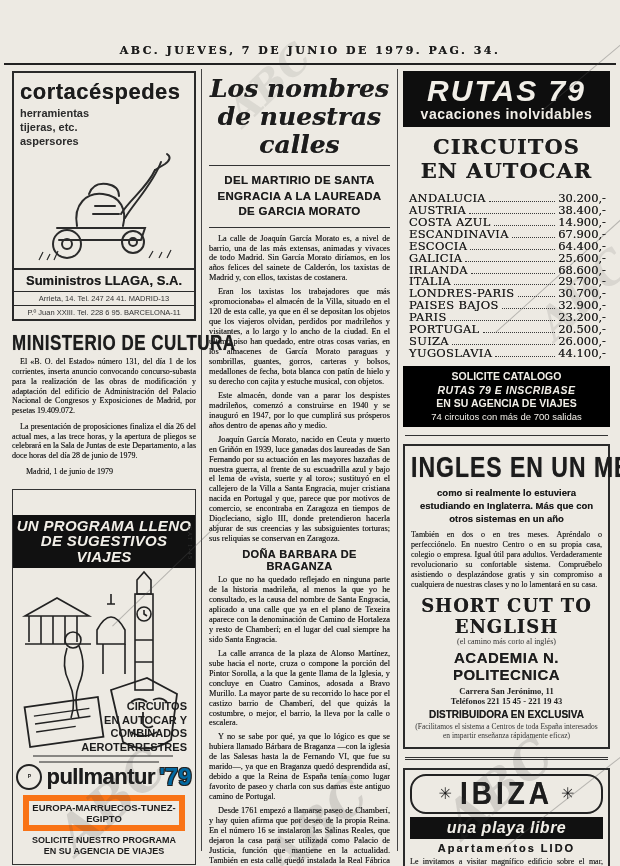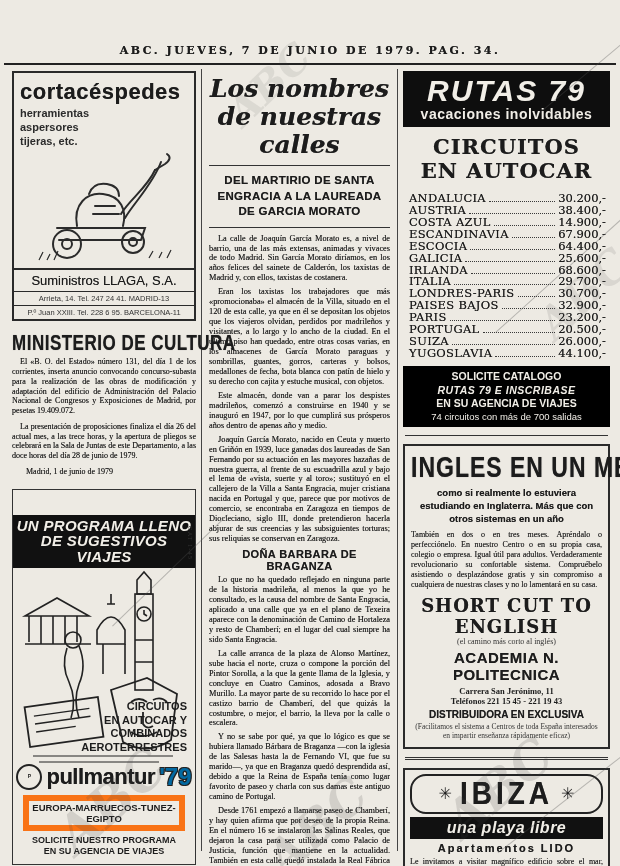--- a/index.html
+++ b/index.html
@@ -26,21 +26,21 @@
   .col-left  { width:184px; flex:none; }
   .col-mid   { width:197px; flex:none; border-left:1px solid #444; border-right:1px solid #444; padding:2px 7px 0 7px; }
   .col-right { width:207px; flex:none; }
 
   
   .mower-ad { border:2px solid #2a2a2a; padding:6px 6px 0 6px; margin-top:2px; }
   .mower-title { font-family:"Liberation Sans", sans-serif; font-weight:bold; font-size:22px; letter-spacing:0.5px; }
   .mower-lines { font-family:"Liberation Sans", sans-serif; font-size:11px; font-weight:bold; line-height:1.25; margin-top:2px; color:#2b2b2b; }
   .mower-art { display:block; margin:0 auto; }
   .mower-supplier { border-top:2px solid #2a2a2a; margin:2px -6px 0 -6px; padding:3px 4px; text-align:center;
-      font-family:"Liberation Sans", sans-serif; font-weight:normal; font-size:13px; }
+      font-family:"Liberation Sans", sans-serif; font-weight:bold; font-size:13px; }
   .mower-addr { border-top:1px solid #2a2a2a; margin:0 -6px; padding:2px 3px; text-align:center;
       font-family:"Liberation Sans", sans-serif; font-size:7.5px; color:#333; }
 
   .ministry { margin-top:10px; }
   .ministry-title { font-family:"Liberation Sans", sans-serif; font-weight:bold; font-size:17px;
       transform:scaleY(1.25); transform-origin:left top; letter-spacing:0.5px; white-space:nowrap; }
   .ministry p { font-size:8px; text-align:justify; line-height:1.22; margin-top:6px; text-indent:8px; color:#222; }
   .ministry .date { text-indent:14px; text-align:left; }
 
   .pull-ad { border:1px solid #333; margin-top:12px; position:relative; }
@@ -131,22 +131,22 @@
 <div class="header-rule"></div>
 
 <div class="cols">
 
   <div class="col-left">
 
     <div class="mower-ad">
       <div class="mower-title ink">cortacéspedes</div>
       <div class="mower-lines">
         <div>herramientas</div>
+        <div>tijeras, etc.</div>
         <div>aspersores</div>
-        <div>tijeras, etc.</div>
       </div>
       <svg class="mower-art" width="150" height="118" viewBox="0 0 150 118">
         <g fill="none" stroke="#2b2b2b" stroke-width="2" stroke-linecap="round">
           <path d="M138 6 q6 4 -2 10 l-10 6"></path>
           <path d="M126 22 C 118 40, 100 52, 92 66"></path>
           <path d="M132 14 C 124 36, 104 56, 96 70"></path>
           <circle cx="38" cy="96" r="14"></circle>
           <circle cx="38" cy="96" r="5"></circle>
           <circle cx="104" cy="94" r="11"></circle>
           <circle cx="104" cy="94" r="4"></circle>

